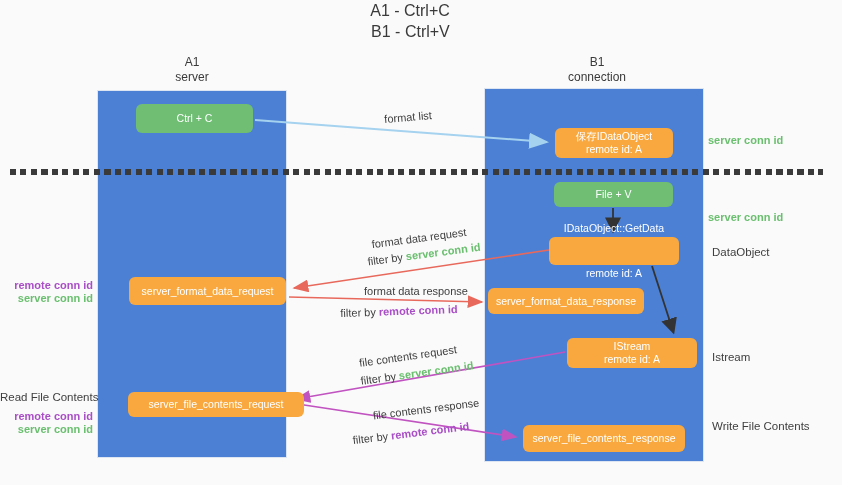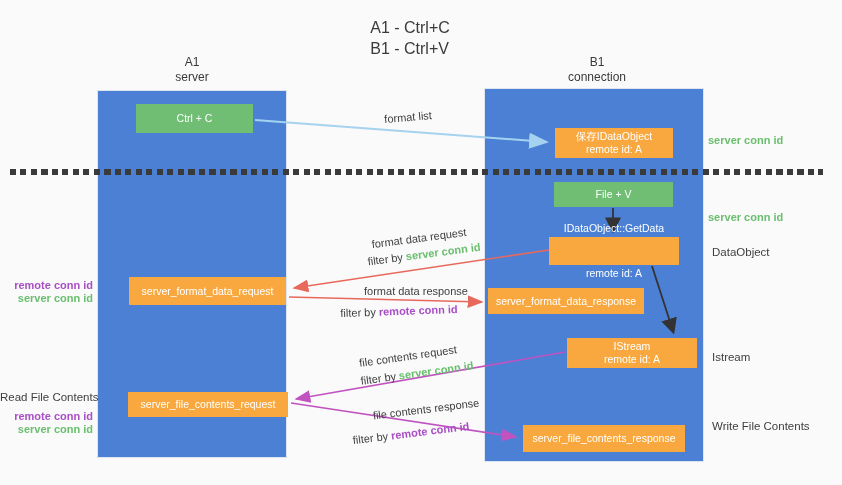--- a/index.html
+++ b/index.html
@@ -1,27 +1,27 @@
 <!DOCTYPE html>
 <html><head>
 <meta charset="utf-8">
 <style>
   html,body{margin:0;padding:0;background:#fafafa;}
   .stage{position:relative;width:842px;height:485px;background:#fafafa;
          font-family:"Liberation Sans",sans-serif;overflow:hidden;color:#3e3e3e;}
-  .title{position:absolute;left:410px;top:17px;transform:translateX(-50%);
-         text-align:left;font-size:16px;line-height:21px;color:#3a3a3a;}
+  .title{position:absolute;left:410px;top:0;transform:translateX(-50%);
+         text-align:right;font-size:16px;line-height:21px;color:#3a3a3a;}
   .col-header{position:absolute;transform:translateX(-50%);text-align:center;
               font-size:12px;line-height:15px;color:#3a3a3a;}
   .lifeline{position:absolute;background:#4b80d5;border:1px solid #dde5f3;box-sizing:border-box;}
   .dotted{position:absolute;left:10px;top:169px;width:813px;height:6px;
           background:repeating-linear-gradient(90deg,#3a3a3a 0 6px,transparent 6px 10.5px);}
   .node{position:absolute;display:flex;flex-direction:column;align-items:center;
         justify-content:center;color:#fff;text-align:center;white-space:nowrap;
-        font-size:10.5px;line-height:13px;box-sizing:border-box;}
+        font-size:10.5px;line-height:13px;box-sizing:border-box;border-radius:6px;}
   .green{background:#6fbe74;}
   .orange{background:#f8a83e;}
   .flow-label{position:absolute;font-size:11px;color:#3e3e3e;white-space:nowrap;}
   .prefix{margin-right:3px;}
   .conn-green{color:#6abf6f;font-weight:bold;}
   .conn-purple{color:#a94ec6;font-weight:bold;}
   .side-left{position:absolute;left:0;width:93px;text-align:right;font-size:11px;
              line-height:13px;font-weight:bold;white-space:nowrap;}
   .side-right{position:absolute;font-size:11.5px;white-space:nowrap;}
   .plain{font-weight:normal;color:#3e3e3e;}
@@ -99,21 +99,21 @@
 
   <div class="node orange" style="left:488px;top:288px;width:156px;height:26px;">
     <span>server_format_data_response</span>
   </div>
 
   <div class="node orange" style="left:567px;top:338px;width:130px;height:30px;">
     <span>IStream</span>
     <span>remote id: A</span>
   </div>
 
-  <div class="node orange" style="left:128px;top:392px;width:160px;height:25px;">
+  <div class="node orange" style="left:128px;top:392px;width:176px;height:25px;">
     <span>server_file_contents_request</span>
   </div>
 
   <div class="node orange" style="left:523px;top:425px;width:162px;height:27px;">
     <span>server_file_contents_response</span>
   </div>
 
   <div class="flow-label" style="left:408px;top:117px;transform:translate(-50%,-50%) rotate(-5deg);">format list</div>
 
   <div class="flow-label" style="left:419px;top:238px;transform:translate(-50%,-50%) rotate(-7.5deg);">format data request</div>

